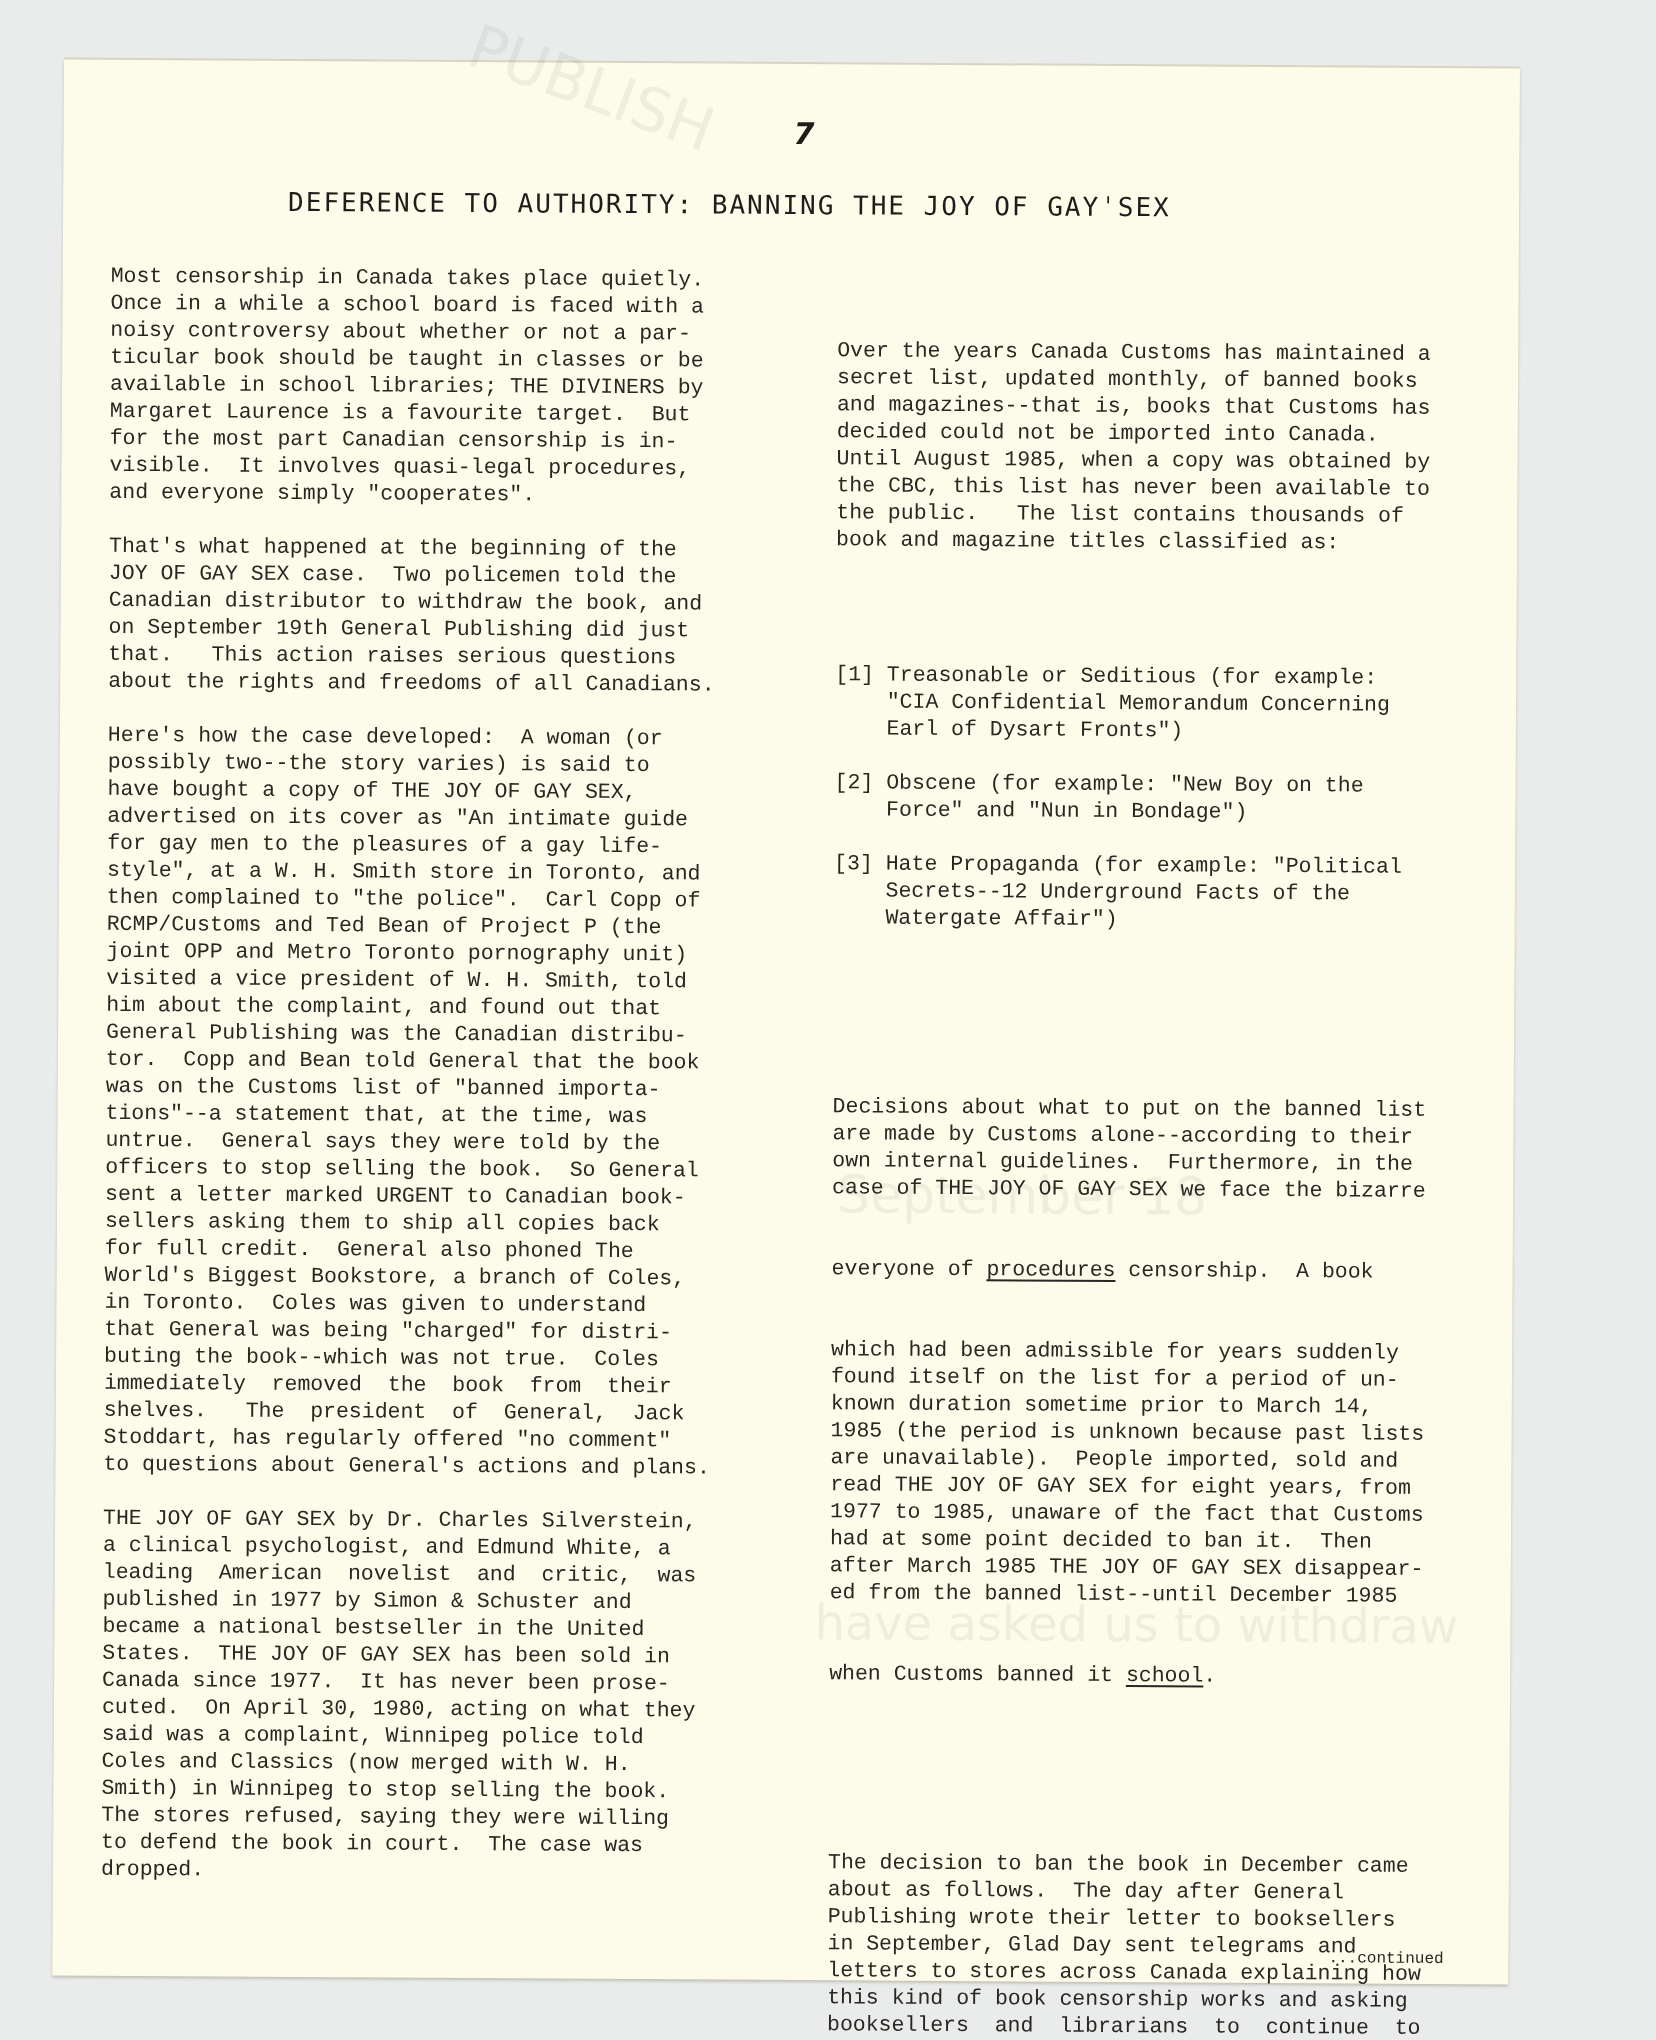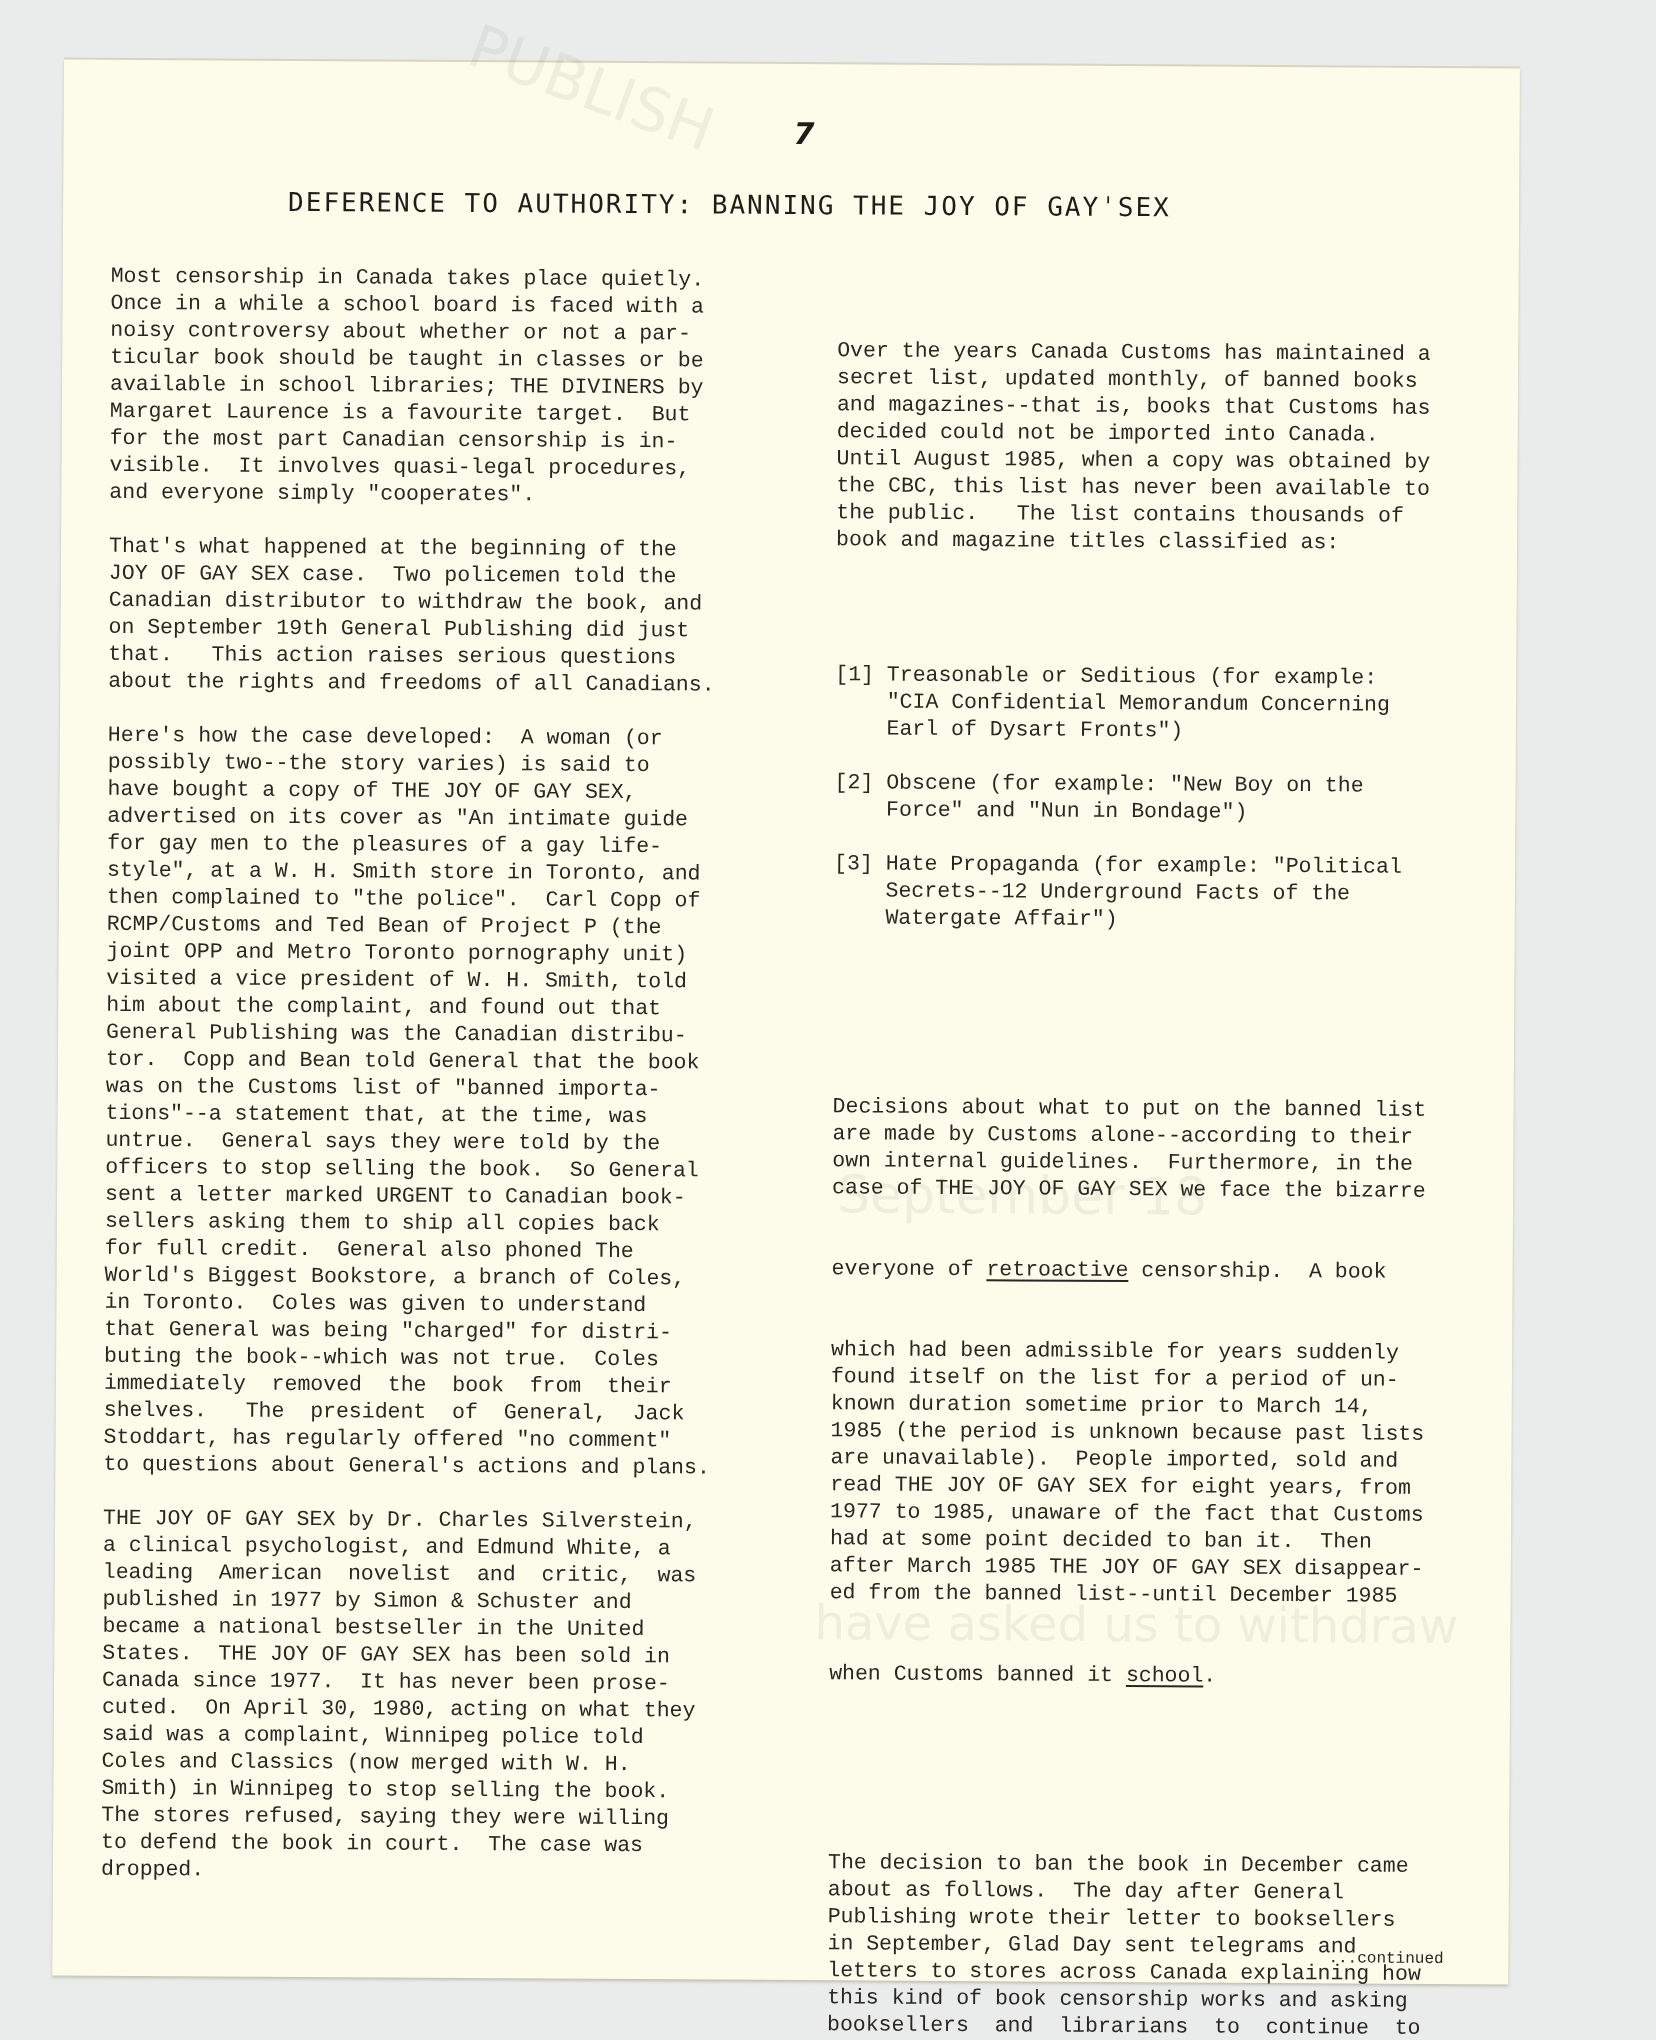--- a/index.html
+++ b/index.html
@@ -88,21 +88,21 @@
 
   <div class="column col-left" id="left-col"><div class="para"><span class="line">Most censorship in Canada takes place quietly.</span><span class="line">Once in a while a school board is faced with a</span><span class="line">noisy controversy about whether or not a par-</span><span class="line">ticular book should be taught in classes or be</span><span class="line">available in school libraries; THE DIVINERS by</span><span class="line">Margaret Laurence is a favourite target.  But</span><span class="line">for the most part Canadian censorship is in-</span><span class="line">visible.  It involves quasi-legal procedures,</span><span class="line">and everyone simply "cooperates".</span></div><div class="para"><span class="line">That's what happened at the beginning of the</span><span class="line">JOY OF GAY SEX case.  Two policemen told the</span><span class="line">Canadian distributor to withdraw the book, and</span><span class="line">on September 19th General Publishing did just</span><span class="line">that.   This action raises serious questions</span><span class="line">about the rights and freedoms of all Canadians.</span></div><div class="para"><span class="line">Here's how the case developed:  A woman (or</span><span class="line">possibly two--the story varies) is said to</span><span class="line">have bought a copy of THE JOY OF GAY SEX,</span><span class="line">advertised on its cover as "An intimate guide</span><span class="line">for gay men to the pleasures of a gay life-</span><span class="line">style", at a W. H. Smith store in Toronto, and</span><span class="line">then complained to "the police".  Carl Copp of</span><span class="line">RCMP/Customs and Ted Bean of Project P (the</span><span class="line">joint OPP and Metro Toronto pornography unit)</span><span class="line">visited a vice president of W. H. Smith, told</span><span class="line">him about the complaint, and found out that</span><span class="line">General Publishing was the Canadian distribu-</span><span class="line">tor.  Copp and Bean told General that the book</span><span class="line">was on the Customs list of "banned importa-</span><span class="line">tions"--a statement that, at the time, was</span><span class="line">untrue.  General says they were told by the</span><span class="line">officers to stop selling the book.  So General</span><span class="line">sent a letter marked URGENT to Canadian book-</span><span class="line">sellers asking them to ship all copies back</span><span class="line">for full credit.  General also phoned The</span><span class="line">World's Biggest Bookstore, a branch of Coles,</span><span class="line">in Toronto.  Coles was given to understand</span><span class="line">that General was being "charged" for distri-</span><span class="line">buting the book--which was not true.  Coles</span><span class="line">immediately  removed  the  book  from  their</span><span class="line">shelves.   The  president  of  General,  Jack</span><span class="line">Stoddart, has regularly offered "no comment"</span><span class="line">to questions about General's actions and plans.</span></div><div class="para"><span class="line">THE JOY OF GAY SEX by Dr. Charles Silverstein,</span><span class="line">a clinical psychologist, and Edmund White, a</span><span class="line">leading  American  novelist  and  critic,  was</span><span class="line">published in 1977 by Simon &amp; Schuster and</span><span class="line">became a national bestseller in the United</span><span class="line">States.  THE JOY OF GAY SEX has been sold in</span><span class="line">Canada since 1977.  It has never been prose-</span><span class="line">cuted.  On April 30, 1980, acting on what they</span><span class="line">said was a complaint, Winnipeg police told</span><span class="line">Coles and Classics (now merged with W. H.</span><span class="line">Smith) in Winnipeg to stop selling the book.</span><span class="line">The stores refused, saying they were willing</span><span class="line">to defend the book in court.  The case was</span><span class="line">dropped.</span></div></div>
 
   <div class="column col-right">
     <div class="para" id="right-intro"><span class="line">Over the years Canada Customs has maintained a</span><span class="line">secret list, updated monthly, of banned books</span><span class="line">and magazines--that is, books that Customs has</span><span class="line">decided could not be imported into Canada.</span><span class="line">Until August 1985, when a copy was obtained by</span><span class="line">the CBC, this list has never been available to</span><span class="line">the public.   The list contains thousands of</span><span class="line">book and magazine titles classified as:</span></div>
 
     <div id="cat-list"><div class="list-item"><span class="line"><span>[1]</span> <span>Treasonable or Seditious (for example:</span></span><span class="line"><span>   </span> <span>"CIA Confidential Memorandum Concerning</span></span><span class="line"><span>   </span> <span>Earl of Dysart Fronts")</span></span></div><div class="list-item"><span class="line"><span>[2]</span> <span>Obscene (for example: "New Boy on the</span></span><span class="line"><span>   </span> <span>Force" and "Nun in Bondage")</span></span></div><div class="list-item"><span class="line"><span>[3]</span> <span>Hate Propaganda (for example: "Political</span></span><span class="line"><span>   </span> <span>Secrets--12 Underground Facts of the</span></span><span class="line"><span>   </span> <span>Watergate Affair")</span></span></div></div>
 
     <div class="para">
       <div id="dec-before"><span class="line">Decisions about what to put on the banned list</span><span class="line">are made by Customs alone--according to their</span><span class="line">own internal guidelines.  Furthermore, in the</span><span class="line">case of THE JOY OF GAY SEX we face the bizarre</span></div>
-      <span class="line"><span>everyone of </span><span class="u">retroactive</span><span> censorship.  A book</span></span>
+      <span class="line"><span>everyone of </span><span class="u">procedures</span><span> censorship.  A book</span></span>
       <div id="dec-after"><span class="line">which had been admissible for years suddenly</span><span class="line">found itself on the list for a period of un-</span><span class="line">known duration sometime prior to March 14,</span><span class="line">1985 (the period is unknown because past lists</span><span class="line">are unavailable).  People imported, sold and</span><span class="line">read THE JOY OF GAY SEX for eight years, from</span><span class="line">1977 to 1985, unaware of the fact that Customs</span><span class="line">had at some point decided to ban it.  Then</span><span class="line">after March 1985 THE JOY OF GAY SEX disappear-</span><span class="line">ed from the banned list--until December 1985</span></div>
       <span class="line"><span>when Customs banned it </span><span class="u">school</span><span>.</span></span>
     </div>
 
     <div id="right-paras"><div class="para"><span class="line">The decision to ban the book in December came</span><span class="line">about as follows.  The day after General</span><span class="line">Publishing wrote their letter to booksellers</span><span class="line">in September, Glad Day sent telegrams and</span><span class="line">letters to stores across Canada explaining how</span><span class="line">this kind of book censorship works and asking</span><span class="line">booksellers  and  librarians  to  continue  to</span><span class="line">stock and circulate THE JOY OF GAY SEX.  Even-</span></div></div>
   </div>
 
   <div class="continued">...continued</div>
 </div>
 

